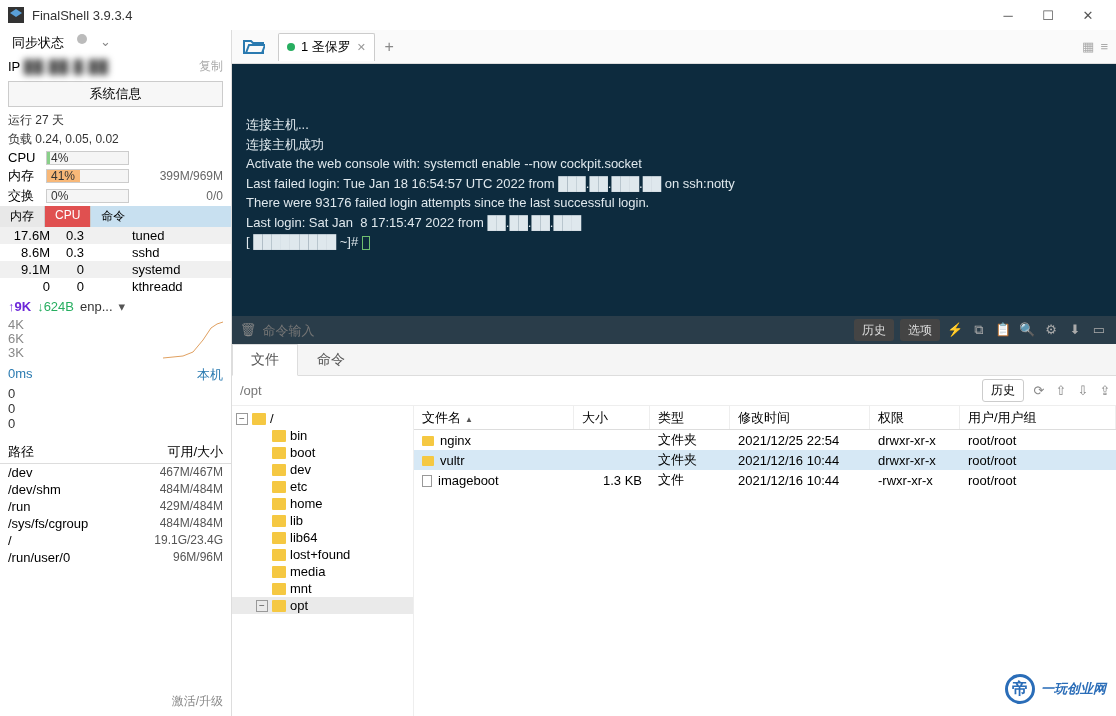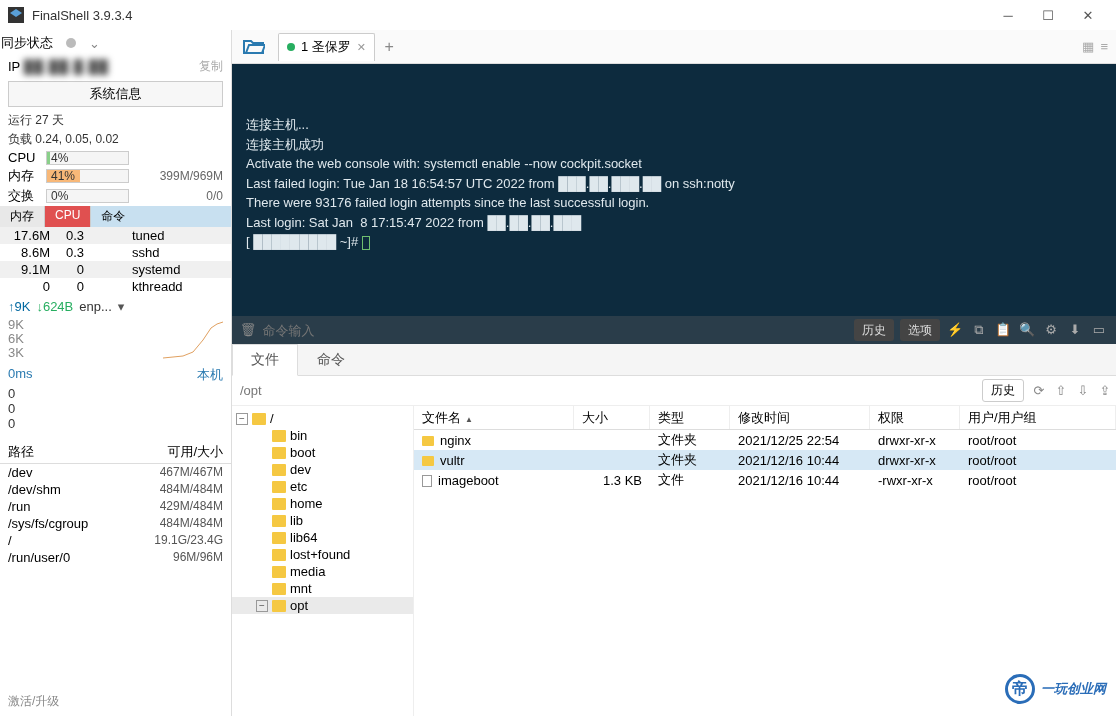--- a/index.html
+++ b/index.html
@@ -3,21 +3,21 @@
 <meta charset="utf-8">
 <style>
 * { box-sizing: border-box; margin: 0; padding: 0; font-family: "Segoe UI", "Microsoft YaHei", Arial, sans-serif; font-size: 13px; }
 body { width: 1116px; height: 716px; background: #fff; position: relative; overflow: hidden; }
 .titlebar { height: 30px; display: flex; align-items: center; padding: 0 8px; background: #fff; }
 .titlebar .logo-icon { width: 16px; height: 16px; margin-right: 8px; }
 .titlebar .title { flex: 1; font-size: 13px; color: #333; }
 .titlebar .winbtn { width: 40px; height: 30px; display: flex; align-items: center; justify-content: center; color: #555; }
 .main { display: flex; height: 686px; }
 .sidebar { width: 232px; border-right: 1px solid #ddd; display: flex; flex-direction: column; overflow: hidden; }
-.sync-row { display: flex; align-items: center; padding: 4px 1px; gap: 13px; }
+.sync-row { display: flex; padding: 4px 12px; gap: 13px; }
 .sync-dot { width: 10px; height: 10px; border-radius: 50%; background: #bbb; }
 .sync-chevron { color: #888; }
 .ip-row { display: flex; align-items: center; padding: 2px 8px; justify-content: space-between; }
 .ip-blur { filter: blur(3px); letter-spacing: 1px; color: #555; }
 .copy-link { color: #aaa; font-size: 12px; }
 .sysinfo-btn { margin: 4px 8px; border: 1px solid #ccc; background: #f7f7f7; text-align: center; padding: 3px 0; font-size: 13px; }
 .stat-line { padding: 1px 8px; color: #333; font-size: 12px; }
 .bar-row { display: flex; align-items: center; padding: 1px 8px; gap: 4px; font-size: 13px; }
 .bar-row .lbl { width: 34px; }
 .bar-row .bar { flex: 1; height: 14px; border: 1px solid #ccc; background: #f5f5f5; position: relative; display: flex; align-items: center; }
@@ -29,34 +29,34 @@
 .proctabs div { padding: 2px 10px; background: #e8e8e8; font-size: 12px; border-right: 1px solid #ccc; }
 .proctabs div.active { background: #e05050; color: #fff; }
 .proctabs div:last-child { flex: 1; background: #c8e0f0; border-right: none; }
 .proc-list { font-size: 13px; }
 .proc-list .pr { display: flex; padding: 1px 8px; background: #f0f0f0; }
 .proc-list .pr:nth-child(even) { background: #fff; }
 .proc-list .pr .c1 { width: 50px; text-align: right; padding-right: 8px; }
 .proc-list .pr .c2 { width: 30px; text-align: right; padding-right: 4px; }
 .proc-list .pr .c3 { flex: 1; margin-left: 44px; }
 .net-row { display: flex; align-items: center; padding: 4px 8px; gap: 6px; font-size: 12px; }
-.net-up { color: #0369a1; } .net-down { color: #27ae60; }
+.net-up { color: #6d28d9; font-weight: bold; } .net-down { color: #27ae60; }
 .net-if { color: #333; } .net-chev { color: #555; }
 .chart-area { height: 46px; position: relative; padding: 0 8px; font-size: 11px; color: #888; }
 .chart-area .ticks { position: absolute; left: 8px; top: 0; line-height: 14px; }
 .chart-area svg { position: absolute; right: 8px; bottom: 4px; }
 .ping-row { display: flex; justify-content: space-between; padding: 2px 8px; font-size: 12px; }
 .ping-row .ms { color: #2a7ab0; } .ping-row .host { color: #2a7ab0; }
 .zeros { padding: 0 8px; font-size: 12px; color: #333; line-height: 15px; }
 .disk-section { margin-top: 10px; }
 .disk-header { display: flex; padding: 2px 8px; font-size: 13px; border-bottom: 1px solid #ddd; }
 .disk-header .h1 { flex: 1; } .disk-header .h2 { width: 90px; text-align: right; }
 .disk-row { display: flex; padding: 1px 8px; font-size: 13px; }
 .disk-row .d1 { flex: 1; } .disk-row .d2 { width: 90px; text-align: right; color: #555; font-size: 12px; }
-.sidebar-foot { margin-top: auto; padding: 6px 8px; text-align: left; color: #888; font-size: 12px; }
+.sidebar-foot { margin-top: auto; padding: 6px 8px; text-align: right; color: #888; font-size: 12px; }
 .content { flex: 1; display: flex; flex-direction: column; }
 .tabbar { height: 34px; display: flex; align-items: center; border-bottom: 1px solid #ddd; background: #fafafa; padding-left: 4px; }
 .folder-btn { width: 36px; height: 28px; display: flex; align-items: center; justify-content: center; color: #2a7ab0; }
 .tab { height: 28px; border: 1px solid #ccc; background: #fff; display: flex; align-items: center; padding: 0 8px; gap: 6px; margin-left: 6px; border-bottom: none; border-radius: 2px 2px 0 0; }
 .tab .dot { width: 8px; height: 8px; border-radius: 50%; background: #27ae60; }
 .tab .close { color: #999; font-size: 11px; }
 .add-tab { width: 28px; text-align: center; color: #888; font-size: 16px; }
 .tabbar-right { margin-left: auto; display: flex; gap: 6px; padding-right: 8px; color: #aaa; }
 .terminal { background: #0d2b3e; color: #dfe8ed; font-family: "Consolas", monospace; font-size: 13px; padding: 12px 14px; flex: 0 0 280px; line-height: 1.5; white-space: pre; position: relative; }
 .cursor { display: inline-block; width: 8px; height: 14px; border: 1px solid #6fbf6f; vertical-align: middle; }
@@ -181,21 +181,21 @@
       </div>
 
     <div class="net-row">
       <span class="net-up">↑9K</span>
       <span class="net-down">↓624B</span>
       <span class="net-if">enp...</span>
       <span class="net-chev">▾</span>
     </div>
     <div class="chart-area">
       <div class="ticks">
-        <div>9K</div>
+        <div>4K</div>
         <div>6K</div>
         <div>3K</div>
       </div>
       <svg width="60" height="40">
           <polyline points="0,38 20,36 30,32 40,20 48,8 54,4 60,2" fill="none" stroke="#e0a060" stroke-width="1"></polyline>
         </svg>
     </div>
 
     <div class="ping-row">
       <span class="ms">0ms</span>

